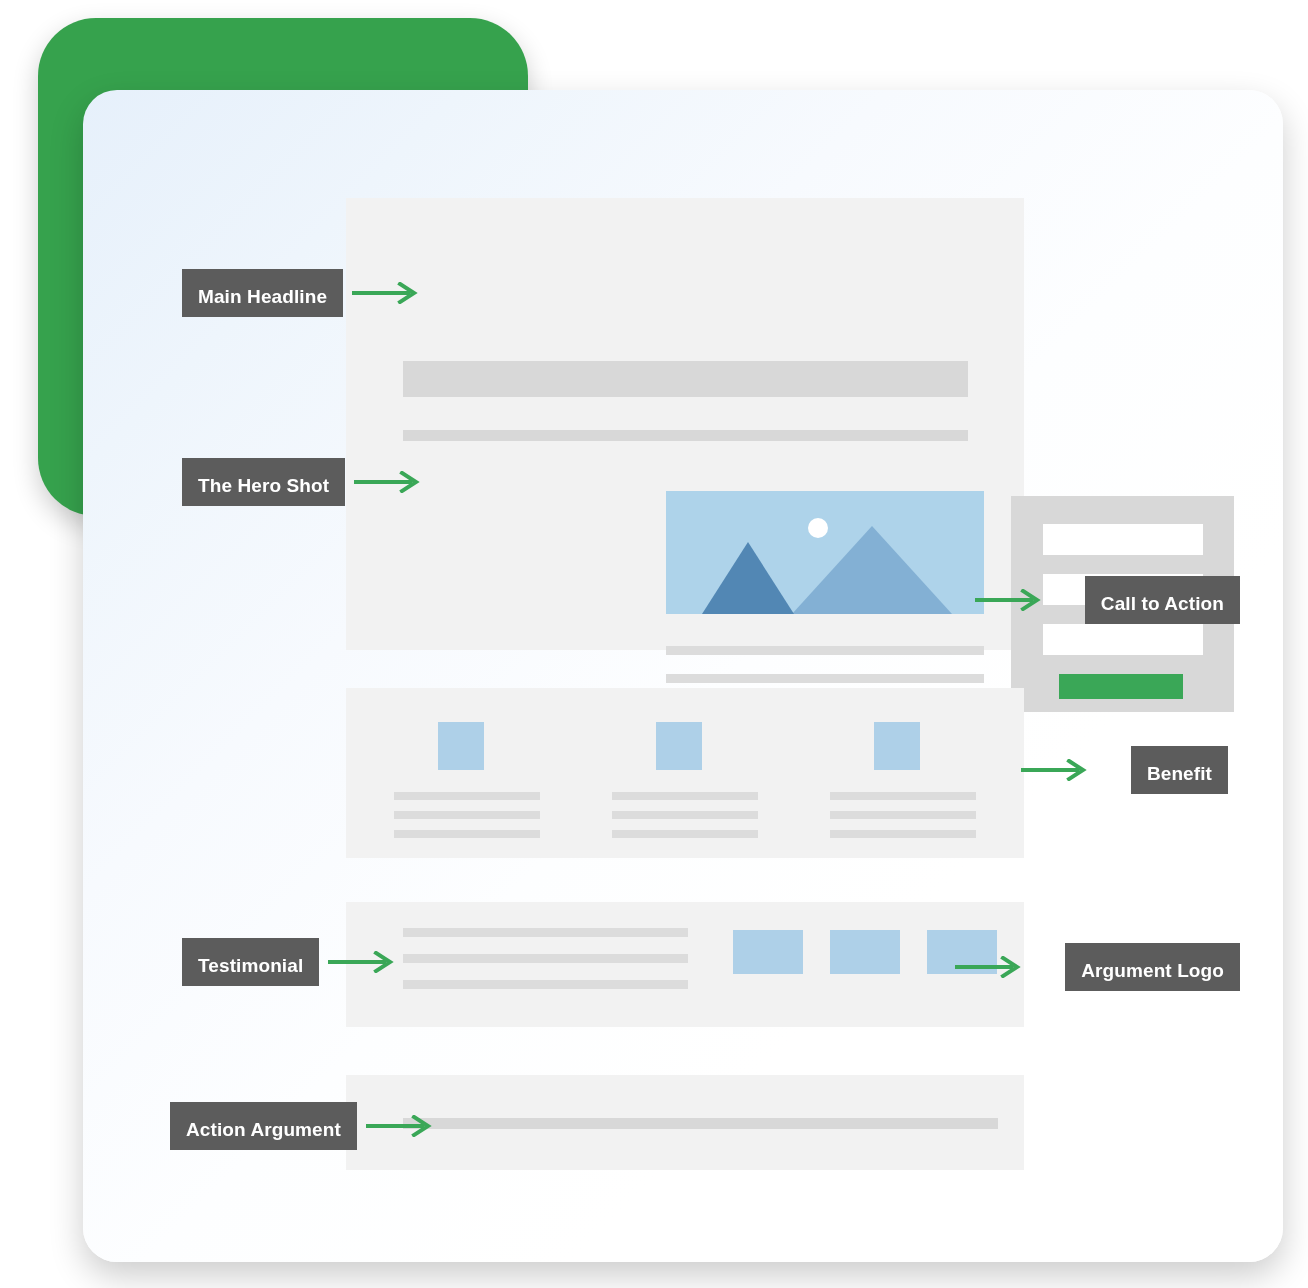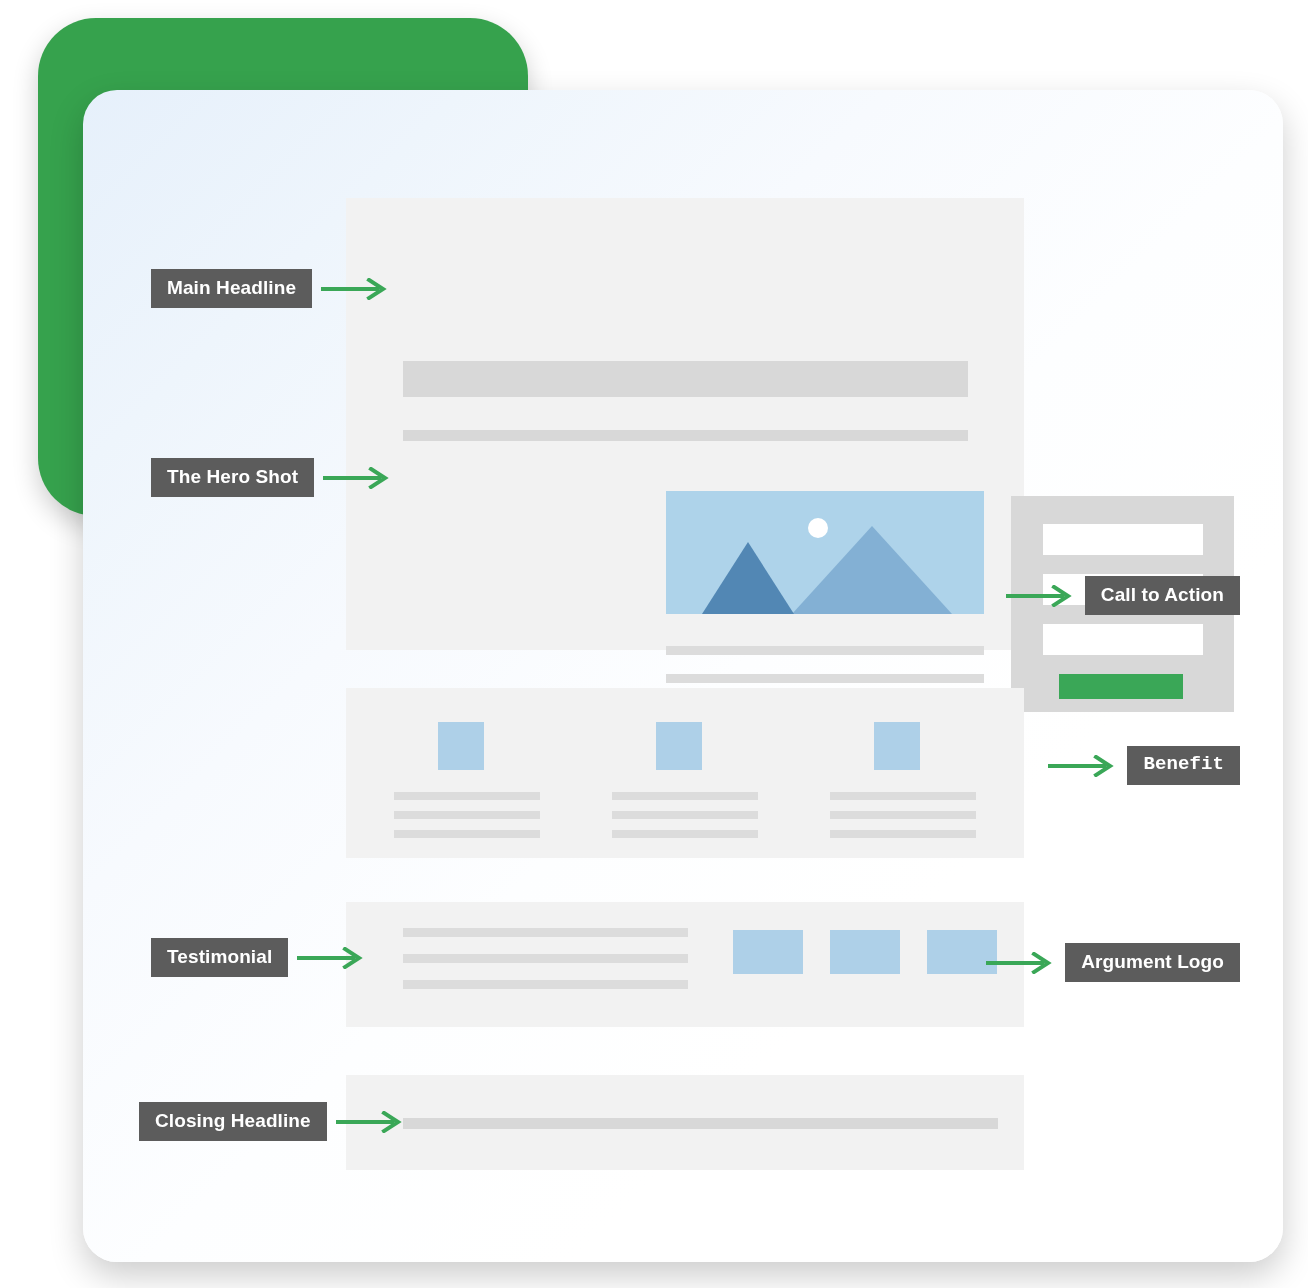--- a/index.html
+++ b/index.html
@@ -146,40 +146,41 @@
     display: flex;
     align-items: center;
   }
   .callout.right-side { flex-direction: row-reverse; }
   .label {
     background: #5c5c5c;
     color: #ffffff;
     font-size: 19px;
     font-weight: bold;
     letter-spacing: 0.1px;
-    padding: 9px 16px 11px 16px;
+    padding: 18px 16px 11px 16px;
     white-space: nowrap;
     line-height: 1;
+    margin-left: 31px;
   }
   .arrow {
     width: 70px;
     height: 22px;
     flex: none;
   }
   .callout.left-side .arrow { margin-left: 9px; }
   .callout.right-side .arrow { margin-right: 9px; }
 
   .label-main-headline   { left: 151px; top: 269px; }
   .label-hero-shot       { left: 151px; top: 458px; }
   .label-testimonial     { left: 151px; top: 938px; }
   .label-closing         { left: 139px; top: 1102px; }
 
   .label-sub-headline    { right: 68px; top: 269px; }
   .label-cta             { right: 68px; top: 576px; }
-  .label-benefit         { right: 68px; top: 746px; font-family: Liberation Mono, monospace; }
+  .label-benefit         { right: 80px; top: 746px; }
   .label-company-logo    { right: 68px; top: 943px; }
 </style>
 </head>
 <body>
 
 <div id="stage">
 
   <div id="green-card"></div>
 
   <div id="white-card">
@@ -268,21 +269,21 @@
 
   <div class="callout left-side label-testimonial">
     <div class="label">Testimonial</div>
     <svg class="arrow" viewBox="0 0 70 22">
       <line x1="0" y1="11" x2="58" y2="11" stroke="#3aa757" stroke-width="4"></line>
       <polyline points="48,2 62,11 48,20" fill="none" stroke="#3aa757" stroke-width="4" stroke-linecap="square"></polyline>
     </svg>
   </div>
 
   <div class="callout left-side label-closing">
-    <div class="label">Closing Headline</div>
+    <div class="label">Action Argument</div>
     <svg class="arrow" viewBox="0 0 70 22">
       <line x1="0" y1="11" x2="58" y2="11" stroke="#3aa757" stroke-width="4"></line>
       <polyline points="48,2 62,11 48,20" fill="none" stroke="#3aa757" stroke-width="4" stroke-linecap="square"></polyline>
     </svg>
   </div>
 
 
   <div class="callout right-side label-cta">
     <div class="label">Call to Action</div>
     <svg class="arrow" viewBox="0 0 70 22">

